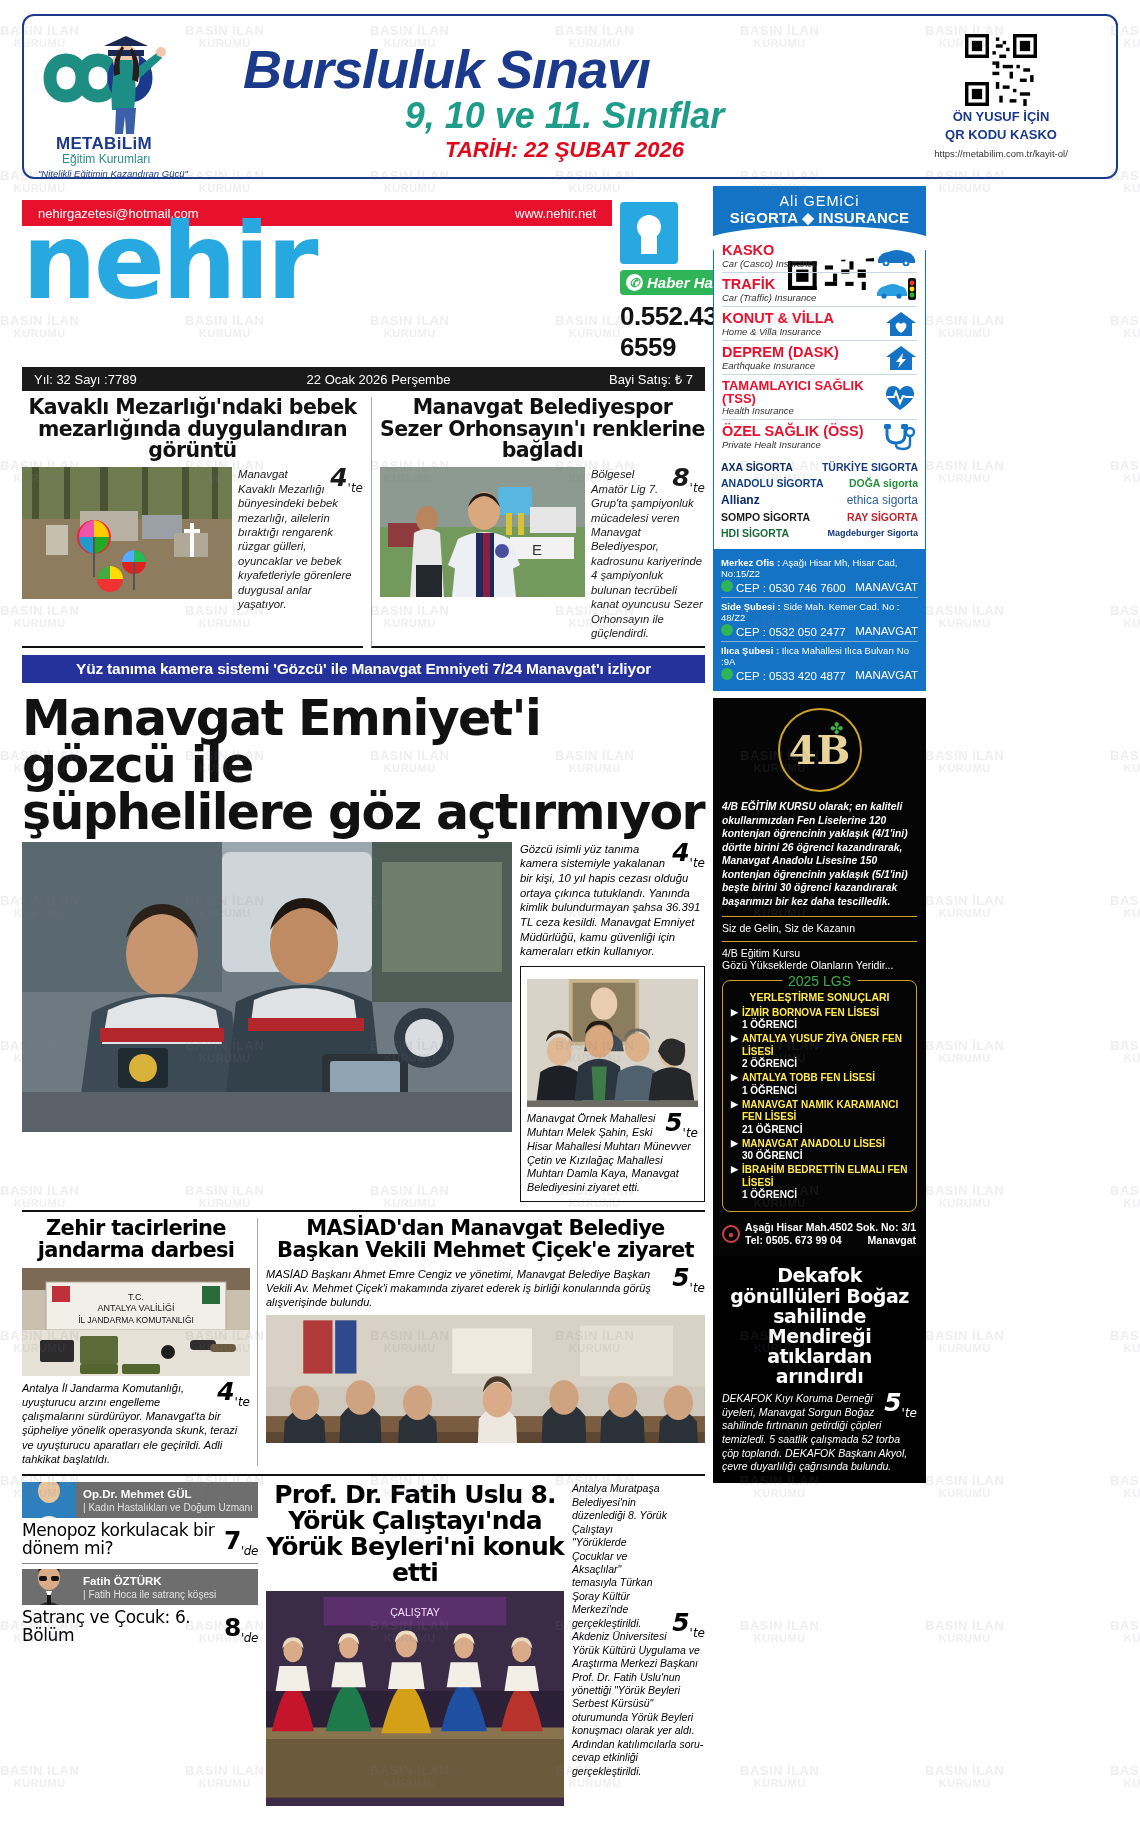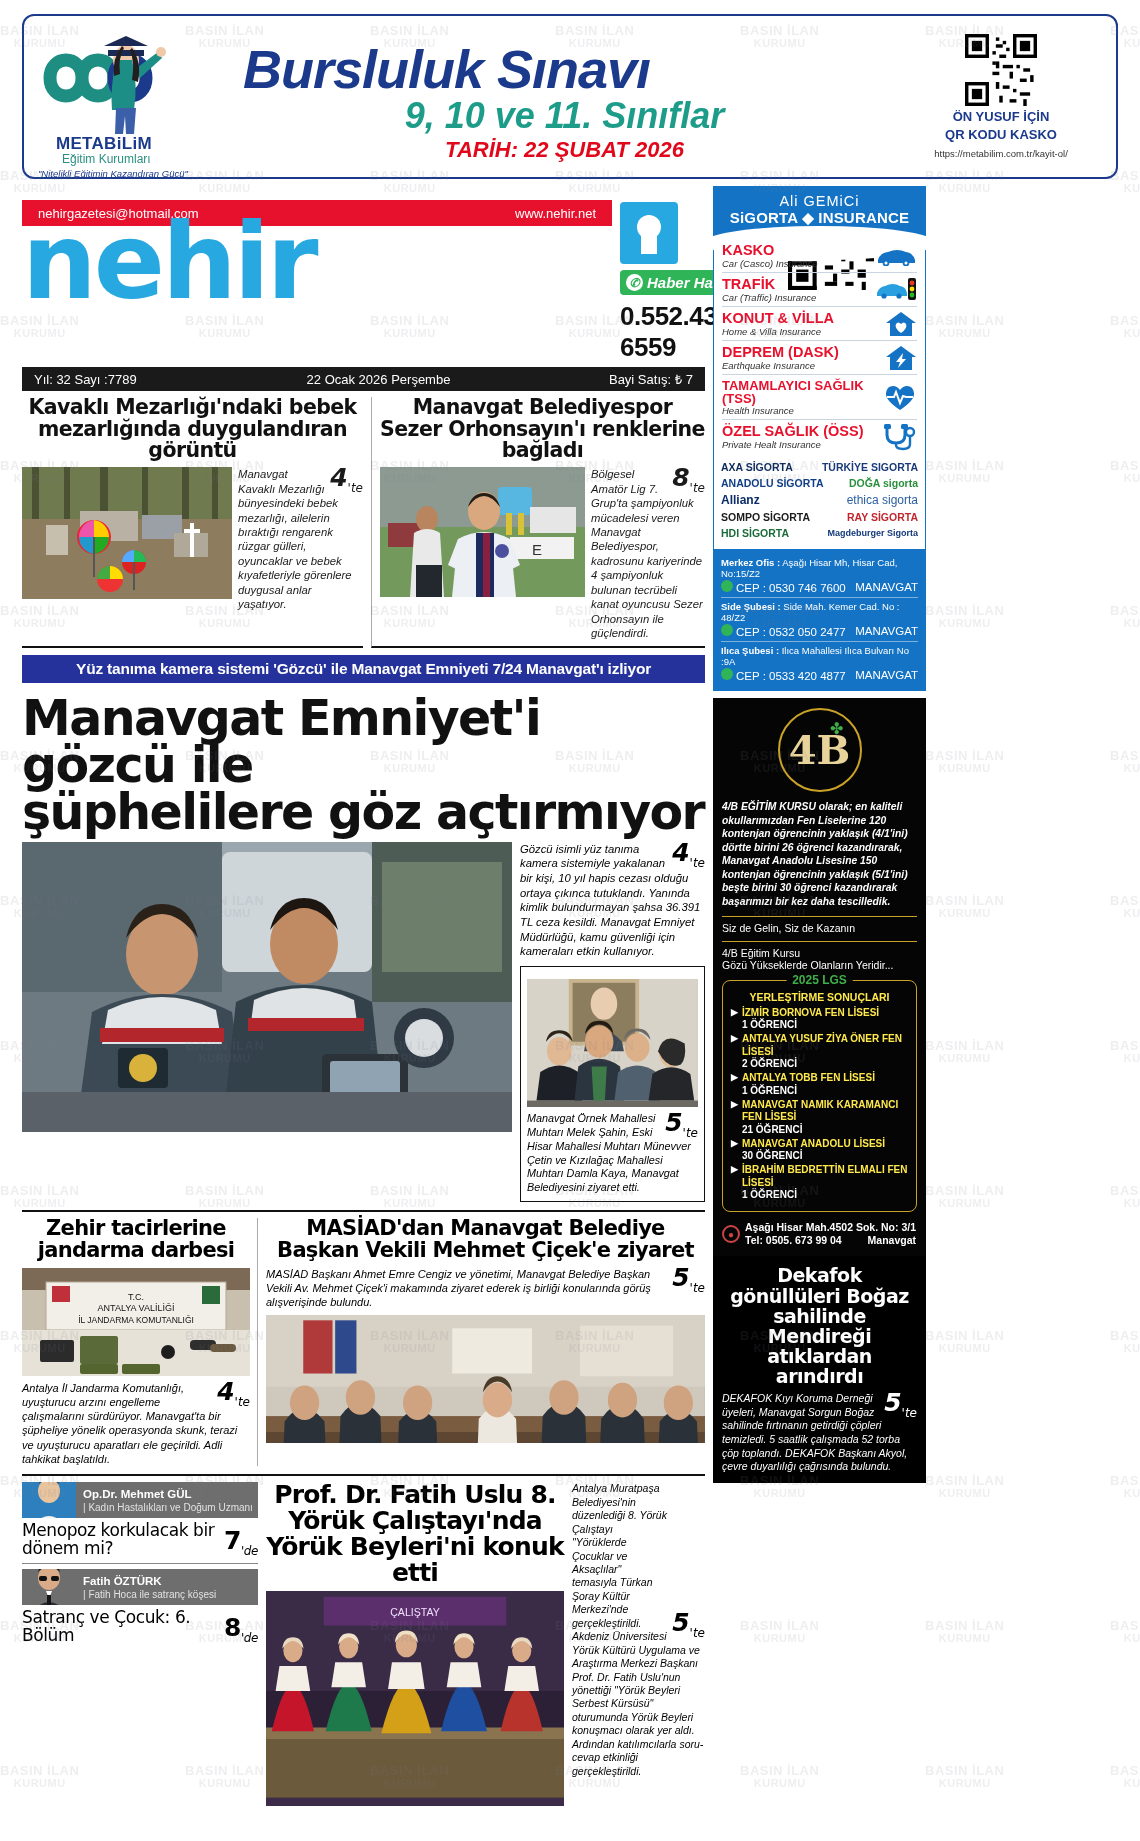--- a/index.html
+++ b/index.html
@@ -165,21 +165,21 @@
   .b4-logo { width:84px; height:84px; border:2px solid #c9a227; border-radius:50%; margin:0 auto 8px;
              position:relative; display:flex; align-items:center; justify-content:center;}
   .b4-logo .n4 { font-size:40px; font-weight:bold; color:#e8d49b; font-family:"DejaVu Serif", serif; line-height:1;}
   .b4-logo .cl { position:absolute; top:9px; right:16px; color:#3fae49; font-size:16px;}
   .ad4b .body { font-size:10.3px; font-style:italic; font-weight:bold; line-height:1.32;}
   .gold-rule { border-top:1px solid #c9a227; margin:7px 0 5px;}
   .ad4b .mid1 { font-size:10.5px; }
   .ad4b .mid2 { font-size:10.5px; }
   .lgsbox { border:1px solid #c9a227; border-radius:8px; margin-top:9px; padding:10px 8px 8px; position:relative;}
   .lgsbox .tag { position:absolute; top:-8px; left:50%; transform:translateX(-50%); background:#050505;
-                 color:#3fae49; font-size:12px; font-weight:bold; padding:0 6px;}
+                 color:#3fae49; font-size:14px; font-weight:normal; padding:0 6px;}
   .lgsbox .sub { text-align:center; color:#ffe94d; font-size:10.5px; font-weight:bold; margin-bottom:4px;}
   .lgsitem { display:flex; gap:4px; margin-bottom:3px; font-size:10px; font-weight:bold;}
   .lgsitem .ar { color:#fff; font-size:9px; line-height:1.3;}
   .lgsitem .nm { color:#ffe94d; line-height:1.25;}
   .lgsitem .cnt { color:#fff; font-weight:bold;}
   .addr4b { display:flex; gap:5px; align-items:center; margin-top:9px; }
   .pin { width:18px;height:18px;border-radius:50%;border:2px solid #c44; display:flex;align-items:center;justify-content:center;color:#c44;font-size:10px;flex:0 0 18px;}
   .addr4b .tx { font-size:10.5px; font-weight:bold; line-height:1.25;}
   .addr4b .tx .r2 { display:flex; justify-content:space-between;}
 

